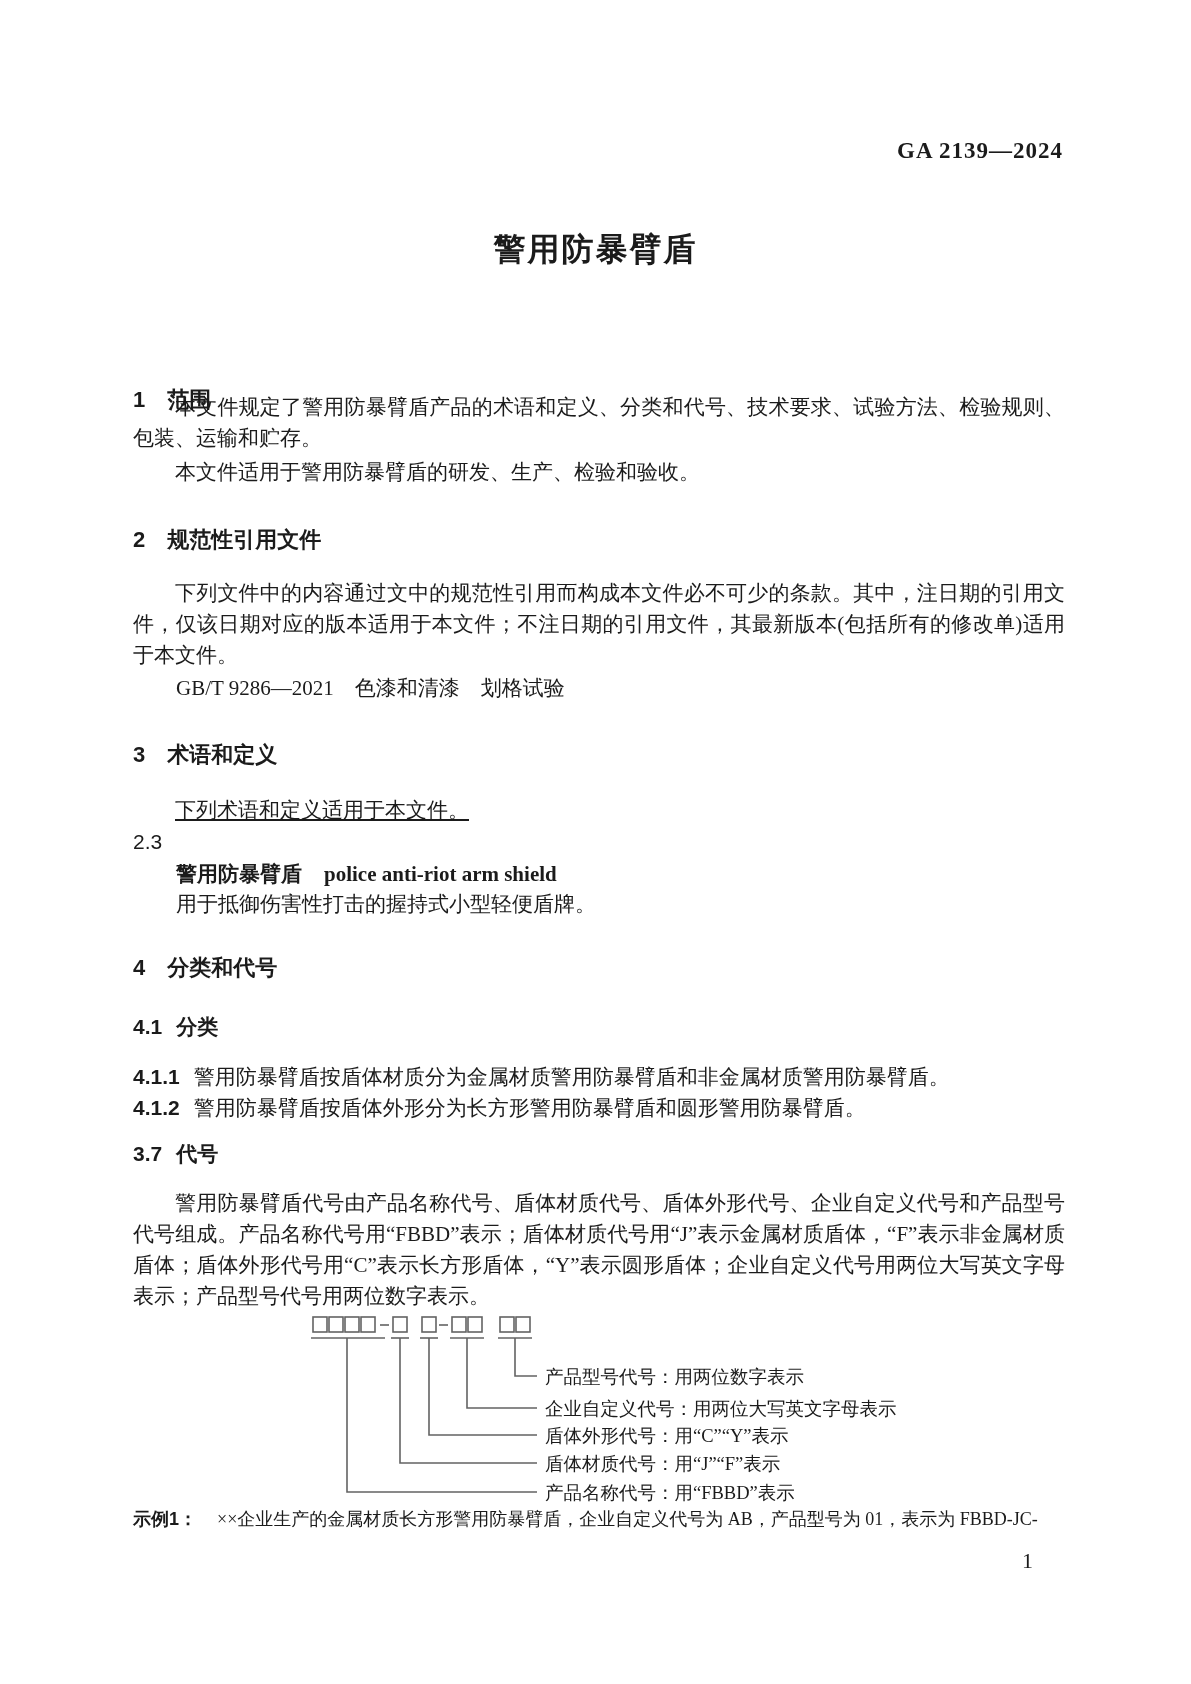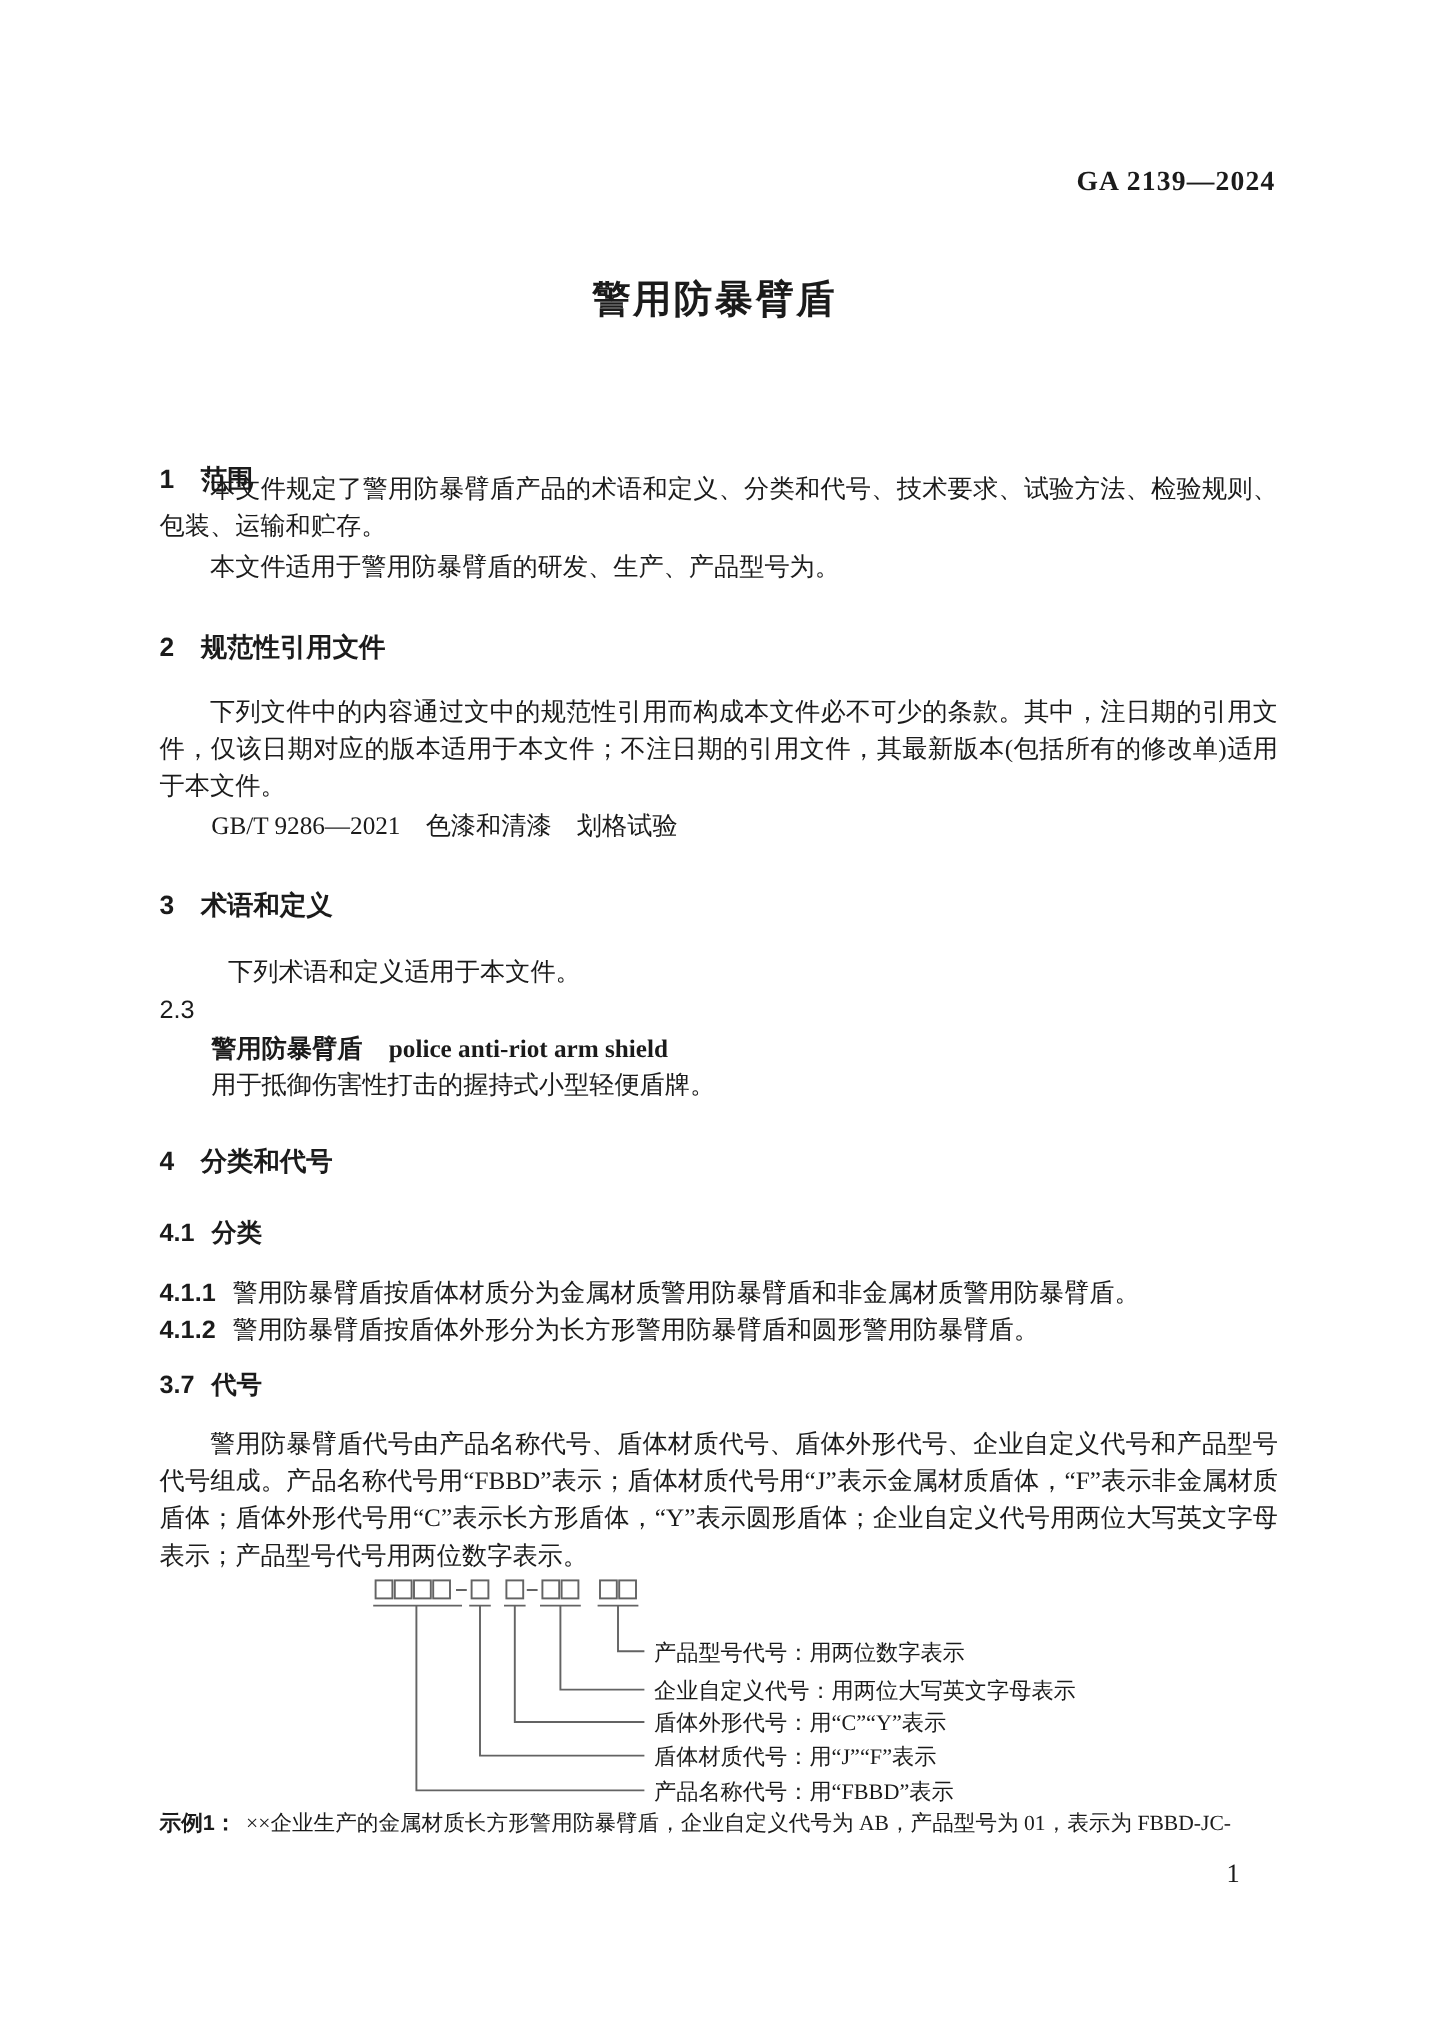--- a/index.html
+++ b/index.html
@@ -62,50 +62,50 @@
     font-family:"Liberation Serif","DejaVu Serif",serif;
     font-size:18.5px; fill:#1b1b1b;
   }
   
   .example {
     top:1506px; left:133px; width:940px;
     font-size:18px; line-height:26px;
   }
   .example-label {
     font-family:"Liberation Sans","DejaVu Sans",sans-serif;
-    font-weight:bold; margin-right:8px; font-size:18px;
+    font-weight:bold; margin-right:20px; font-size:18px;
   }
   
   .page-num { top:1548px; left:1022px; font-size:22px; }
 </style>
 </head>
 <body>
 
 <div class="page">
 
   <div class="abs doc-code">GA 2139—2024</div>
 
   <div class="abs doc-title">警用防暴臂盾</div>
 
   <div class="abs h1" style="top:338px; left:133px;margin-top:47px;">
     <span class="sec-no">1</span><span>范围</span>
   </div>
   <div class="abs para indent" style="top:392px; left:133px;">本文件规定了警用防暴臂盾产品的术语和定义、分类和代号、技术要求、试验方法、检验规则、包装、运输和贮存。</div>
-  <div class="abs para indent" style="top:457px; left:133px;">本文件适用于警用防暴臂盾的研发、生产、产品型号为。</div>
+  <div class="abs para indent" style="top:457px; left:133px;">本文件适用于警用防暴臂盾的研发、生产、检验和验收。</div>
 
   <div class="abs h1" style="top:525px; left:133px;">
     <span class="sec-no">2</span><span>规范性引用文件</span>
   </div>
   <div class="abs para indent" style="top:578px; left:133px;">下列文件中的内容通过文中的规范性引用而构成本文件必不可少的条款。其中，注日期的引用文件，仅该日期对应的版本适用于本文件；不注日期的引用文件，其最新版本(包括所有的修改单)适用于本文件。</div>
   <div class="abs ref-line" style="top:674px; left:176px;">GB/T 9286—2021　色漆和清漆　划格试验</div>
 
   <div class="abs h1" style="top:740px; left:133px;">
     <span class="sec-no">3</span><span>术语和定义</span>
   </div>
-  <div class="abs para indent" style="top:795px; left:148px;">下列术语和定义适用于本文件。</div>
+  <div class="abs para indent" style="top:795px; left:133px;text-decoration:underline;">下列术语和定义适用于本文件。</div>
   <div class="abs term-no" style="top:830px; left:133px;">2.3</div>
   <div class="abs" style="top:860px; left:176px;">
     <span class="term-zh">警用防暴臂盾</span><span class="term-en">police anti-riot arm shield</span>
   </div>
   <div class="abs" style="top:890px; left:176px; font-size:21px;">用于抵御伤害性打击的握持式小型轻便盾牌。</div>
 
   <div class="abs h1" style="top:953px; left:133px;">
     <span class="sec-no">4</span><span>分类和代号</span>
   </div>
   <div class="abs h2" style="top:1013px; left:133px;">

